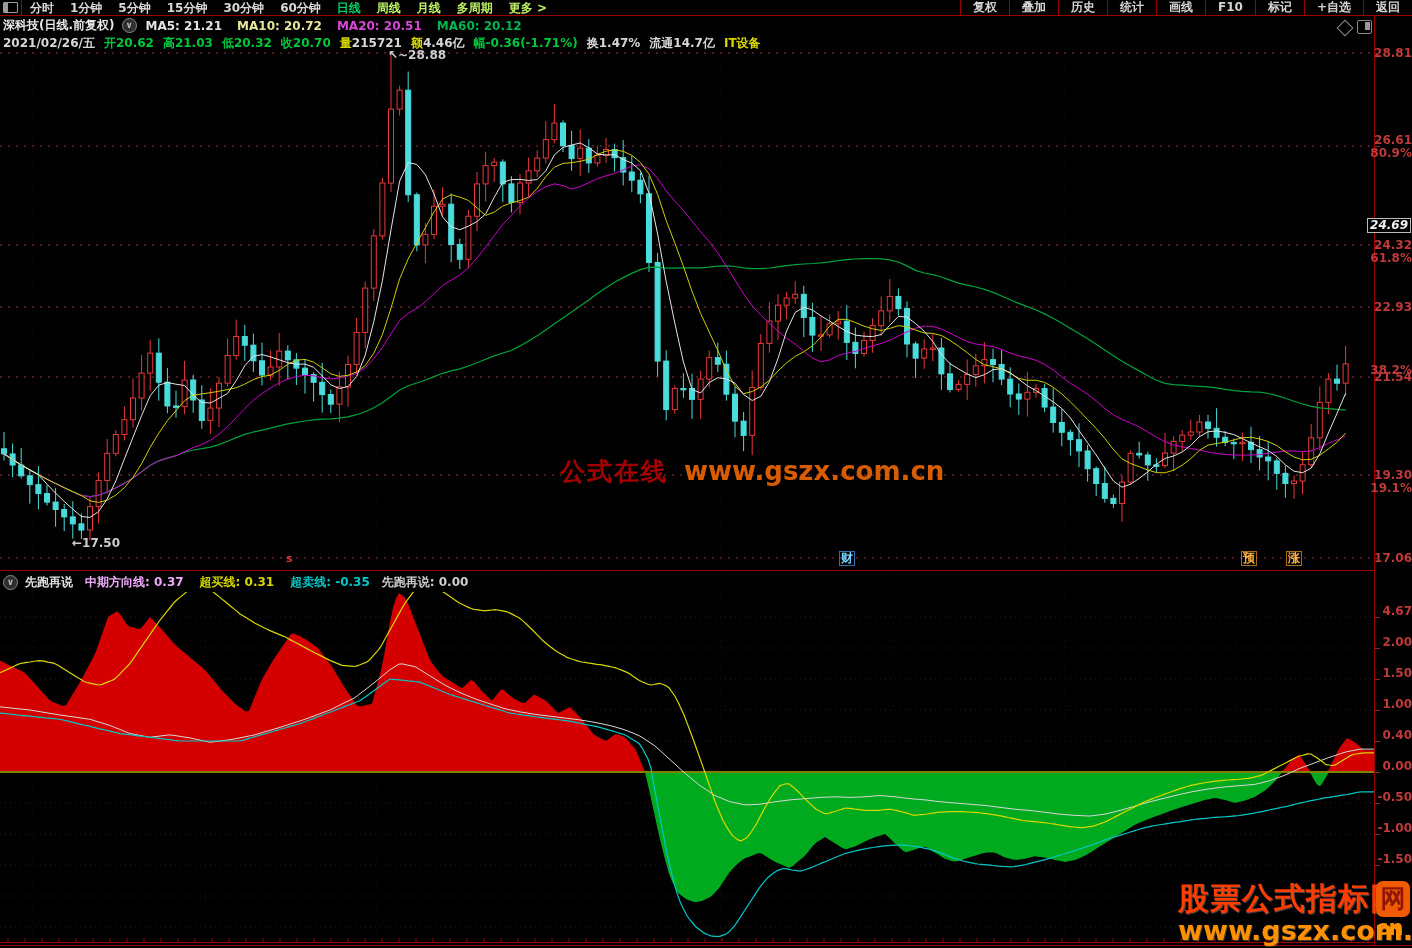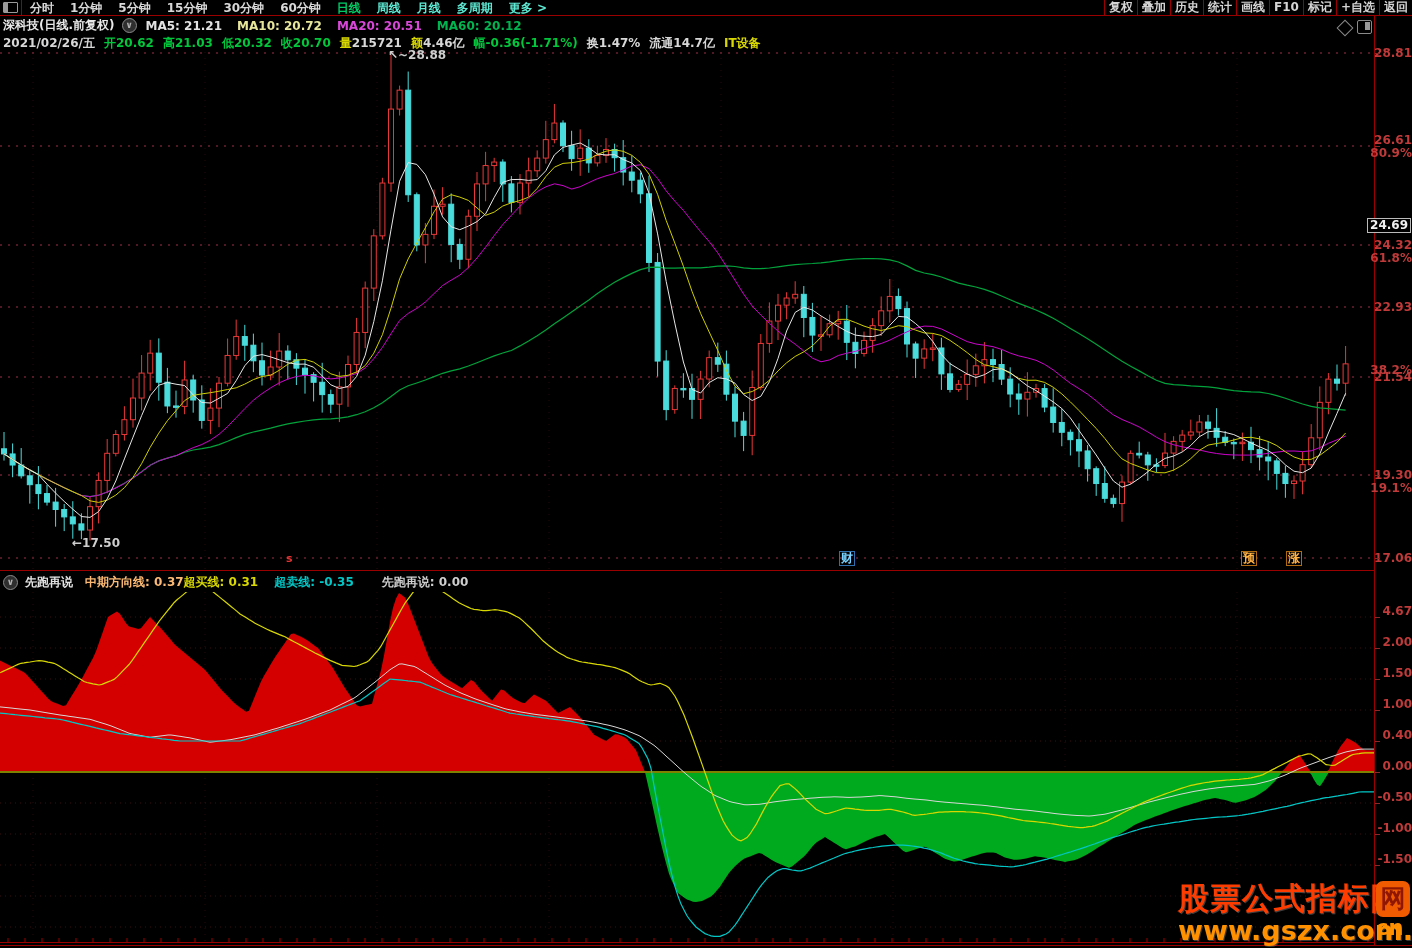--- a/index.html
+++ b/index.html
@@ -6,23 +6,23 @@
   .stage{position:relative;width:1412px;height:948px;background:#000;overflow:hidden;
          font-family:"DejaVu Sans",sans-serif;color:#d8d8d8;}
   
   .topbar{position:absolute;left:0;top:0;width:1412px;height:15px;border-bottom:1px solid #9b0000;
           display:flex;align-items:center;z-index:3;background:#000;}
   .win-btn{width:21px;height:15px;border-right:1px solid #9b0000;display:flex;align-items:center;justify-content:center;}
   .win-glyph{width:13px;height:9px;border:1px solid #9a9a9a;border-radius:1px;position:relative;}
   .win-glyph::before{content:"";position:absolute;left:0;top:0;width:4px;height:100%;background:#9a9a9a;}
   .mi{font-size:12px;font-weight:700;color:#d8d8d8;padding:0 8px;line-height:14px;white-space:nowrap;cursor:default;}
   .mi.sel{color:#00cc66;}
-  .mi.mag{color:#5eead4;}
+  .mi.mag{color:#bef264;}
   .rmenu{position:absolute;right:0;top:0;height:15px;display:flex;background:#000;}
-  .rmi{font-size:12px;font-weight:700;color:#d4d4d4;border-left:1px solid #9b0000;padding:0 4px;
+  .rmi{font-size:12px;font-weight:700;color:#d4d4d4;border-left:1px solid #9b0000;padding:0 12px;
        line-height:14px;white-space:nowrap;}
   
   .title-row{position:absolute;left:3px;top:18px;height:15px;display:flex;align-items:center;
              font-size:12px;font-weight:700;white-space:nowrap;z-index:3;}
   .t-stock{color:#e8e8e8;margin-right:7px;}
   .circ-icon{width:13px;height:13px;border:1px solid #8a8a8a;border-radius:50%;color:#b0b0b0;background:#2e2e2e;
              font-size:9px;line-height:12px;text-align:center;margin-right:9px;}
   .t-ma5{color:#e2e2e2;margin-right:15px;}
   .t-ma10{color:#e6e69c;margin-right:15px;}
   .t-ma20{color:#d848d8;margin-right:15px;}
@@ -33,29 +33,29 @@
   .ig{color:#00c83c;margin-right:9px;}
   .iy{color:#d8d800;}
   .inum{color:#d8d8d8;margin-right:9px;}
   .sep{position:absolute;left:0;width:1374px;height:1px;background:#9b0000;z-index:2;}
   #sep-mid{top:570px;}
   #sep-bot{left:0;top:945px;width:1412px;}
   
   .ind-head{position:absolute;left:3px;top:574px;height:16px;display:flex;align-items:center;
             font-size:12px;font-weight:700;white-space:nowrap;z-index:3;}
   .ih-name{color:#e2e2e2;margin:0 12px 0 7px;font-family:Liberation Mono, monospace;}
-  .ih-mid{color:#fdba74;margin-right:0;}
+  .ih-mid{color:#f0abfc;margin-right:16px;}
   .ih-ob{color:#d8d800;margin-right:16px;}
-  .ih-os{color:#00c8c8;margin-right:28px;}
+  .ih-os{color:#00c8c8;margin-right:12px;}
   .ih-sig{color:#cfcfcf;}
   
   #axis-col{position:absolute;left:1374px;top:16px;width:38px;height:930px;border-left:1px solid #9b0000;
             background:#000;z-index:2;}
   .ax{position:absolute;right:1px;font-size:12px;font-weight:700;color:#c03a3a;line-height:13px;white-space:nowrap;}
-  .ax.white{color:#f0f0f0;border:1px solid #bbb;background:#000;padding:0 2px;right:2px;}
+  .ax.white{color:#f0f0f0;border:1px solid #bbb;background:#000;padding:0 2px;right:2px;font-style:italic;}
   .tick{position:absolute;left:0;width:5px;height:1px;background:#8a2a2a;}
   
   .ann{position:absolute;color:#cfcfcf;font-size:12px;font-weight:700;z-index:4;white-space:nowrap;}
   .mk{position:absolute;font-size:12px;font-weight:700;line-height:13px;z-index:4;}
   .mk.cyan{color:#7ad4ff;border:1px solid #2f6fae;padding:0 1px;}
   .mk.orange{color:#ffb347;border:1px solid #b06a10;padding:0 1px;}
   .mk.red-s{color:#e23333;font-size:11px;}
   .wm-c{position:absolute;left:560px;top:455px;display:flex;align-items:baseline;gap:16px;z-index:5;}
   .wm-c .cn{font-size:25px;font-weight:700;color:#a40000;letter-spacing:2px;}
   .wm-c .url{font-size:26px;font-weight:700;color:#d85c00;}
@@ -467,20 +467,24 @@
       </g>
       <polyline points="4.0,401.9 12.6,407.5 21.2,412.9 29.8,417.9 38.4,422.6 47.0,427.2 55.6,431.5 64.2,435.7 72.8,439.7 81.4,443.5 90.0,444.6 98.6,443.2 107.2,440.0 115.8,435.9 124.4,431.3 133.0,426.0 141.6,419.8 150.2,413.2 158.8,408.9 167.4,406.1 176.0,403.7 184.6,400.2 193.2,398.0 201.8,396.7 210.4,395.1 219.0,392.6 227.6,389.3 236.2,385.6 244.8,382.4 253.4,380.0 262.0,378.1 270.6,376.1 279.2,373.8 287.8,371.9 296.4,370.3 305.0,369.0 313.6,367.9 322.2,367.2 330.8,366.9 339.4,366.1 348.0,364.8 356.6,362.7 365.2,359.8 373.8,355.8 382.4,350.8 391.0,344.4 399.6,337.9 408.2,333.8 416.8,331.0 425.4,328.0 434.0,324.6 442.6,321.3 451.2,318.8 459.8,316.8 468.4,314.0 477.0,310.7 485.6,307.3 494.2,303.9 502.8,301.0 511.4,298.5 520.0,293.9 528.6,289.0 537.2,283.7 545.8,278.0 554.4,271.8 563.0,265.9 571.6,260.0 580.2,253.9 588.8,247.9 597.4,241.6 606.0,235.7 614.6,230.3 623.2,225.6 631.8,221.4 640.4,217.6 649.0,215.3 657.6,215.1 666.2,216.1 674.8,216.2 683.4,215.9 692.0,215.8 700.6,215.8 709.2,215.1 717.8,214.1 726.4,213.9 735.0,214.5 743.6,215.9 752.2,216.7 760.8,216.7 769.4,216.0 778.0,214.8 786.6,213.7 795.2,212.7 803.8,212.0 812.4,211.5 821.0,210.8 829.6,209.9 838.2,208.6 846.8,207.6 855.4,207.0 864.0,206.6 872.6,206.5 881.2,206.9 889.8,207.9 898.4,210.0 907.0,213.9 915.6,218.4 924.2,221.0 932.8,222.7 941.4,225.0 950.0,228.1 958.6,231.1 967.2,233.2 975.8,235.0 984.4,237.4 993.0,240.4 1001.6,244.0 1010.2,247.8 1018.8,251.4 1027.4,254.6 1036.0,258.0 1044.6,261.9 1053.2,266.3 1061.8,271.2 1070.4,276.5 1079.0,281.6 1087.6,286.8 1096.2,292.3 1104.8,297.9 1113.4,303.7 1122.0,309.3 1130.6,314.2 1139.2,318.9 1147.8,323.7 1156.4,328.2 1165.0,331.4 1173.6,332.7 1182.2,333.1 1190.8,333.9 1199.4,334.4 1208.0,334.9 1216.6,335.9 1225.2,337.3 1233.8,338.6 1242.4,339.4 1251.0,339.9 1259.6,340.2 1268.2,341.5 1276.8,343.6 1285.4,346.3 1294.0,349.3 1302.6,352.0 1311.2,354.4 1319.8,355.8 1328.4,356.6 1337.0,357.4 1345.6,358.1" fill="none" stroke="#00a33c" stroke-width="1.2"></polyline>
       <polyline points="4.0,401.9 12.6,407.5 21.2,412.9 29.8,417.9 38.4,422.6 47.0,427.2 55.6,431.5 64.2,435.7 72.8,439.7 81.4,443.5 90.0,444.6 98.6,443.2 107.2,440.0 115.8,435.9 124.4,431.3 133.0,426.0 141.6,419.8 150.2,413.2 158.8,408.9 167.4,406.1 176.0,403.7 184.6,399.5 193.2,395.7 201.8,392.5 210.4,388.2 219.0,382.3 227.6,374.6 236.2,365.6 244.8,356.6 253.4,348.2 262.0,341.6 270.6,335.9 279.2,330.8 287.8,327.1 296.4,324.5 305.0,323.3 313.6,323.8 322.2,325.8 330.8,326.9 339.4,326.0 348.0,323.9 356.6,321.5 365.2,315.9 373.8,306.7 382.4,295.4 391.0,281.7 399.6,268.5 408.2,261.4 416.8,256.4 425.4,250.0 434.0,241.6 442.6,233.5 451.2,228.1 459.8,223.1 468.4,215.5 477.0,206.0 485.6,195.1 494.2,183.5 502.8,172.5 511.4,163.3 520.0,154.2 528.6,146.1 537.2,139.6 545.8,134.8 554.4,131.8 563.0,133.6 571.6,137.1 580.2,134.7 588.8,130.6 597.4,126.7 606.0,123.8 614.6,121.5 623.2,117.9 631.8,113.9 640.4,112.8 649.0,116.7 657.6,126.5 666.2,138.9 674.8,149.1 683.4,158.4 692.0,169.2 700.6,179.7 709.2,189.6 717.8,200.9 726.4,214.4 735.0,228.2 743.6,242.0 752.2,254.0 760.8,263.0 769.4,271.3 778.0,279.1 786.6,286.1 795.2,292.2 803.8,299.1 812.4,306.1 821.0,309.8 829.6,307.9 838.2,303.5 846.8,301.2 855.4,299.4 864.0,296.5 872.6,293.8 881.2,291.5 889.8,288.1 898.4,283.8 907.0,279.9 915.6,276.1 924.2,274.1 932.8,274.4 941.4,277.0 950.0,281.2 958.6,285.5 967.2,289.6 975.8,292.0 984.4,293.2 993.0,294.7 1001.6,297.4 1010.2,301.1 1018.8,303.9 1027.4,305.9 1036.0,308.3 1044.6,312.4 1053.2,317.9 1061.8,324.7 1070.4,331.3 1079.0,336.6 1087.6,342.2 1096.2,348.9 1104.8,356.4 1113.4,362.9 1122.0,367.5 1130.6,371.0 1139.2,375.0 1147.8,379.9 1156.4,385.2 1165.0,389.7 1173.6,392.8 1182.2,394.8 1190.8,396.5 1199.4,398.0 1208.0,400.0 1216.6,401.5 1225.2,402.5 1233.8,403.0 1242.4,403.1 1251.0,403.1 1259.6,402.5 1268.2,401.3 1276.8,400.1 1285.4,399.1 1294.0,399.0 1302.6,399.6 1311.2,398.8 1319.8,395.6 1328.4,391.3 1337.0,387.8 1345.6,383.9" fill="none" stroke="#cc00cc" stroke-width="1"></polyline>
       <polyline points="4.0,401.9 12.6,407.5 21.2,412.9 29.8,417.9 38.4,422.6 47.0,427.2 55.6,431.5 64.2,435.7 72.8,439.7 81.4,443.5 90.0,448.8 98.6,450.4 107.2,448.1 115.8,443.1 124.4,435.7 133.0,425.3 141.6,411.7 150.2,395.3 158.8,381.1 167.4,368.7 176.0,358.7 184.6,348.6 193.2,343.3 201.8,341.9 210.4,340.7 219.0,339.2 227.6,337.5 236.2,335.8 244.8,332.1 253.4,327.6 262.0,324.5 270.6,323.2 279.2,318.3 287.8,312.2 296.4,308.2 305.0,307.4 313.6,310.1 322.2,315.9 330.8,321.8 339.4,324.4 348.0,323.3 356.6,319.9 365.2,313.6 373.8,301.2 382.4,282.7 391.0,256.1 399.6,226.9 408.2,206.9 416.8,191.0 425.4,175.7 434.0,159.9 442.6,147.1 451.2,142.7 459.8,145.1 468.4,148.4 477.0,155.9 485.6,163.4 494.2,160.1 502.8,154.0 511.4,150.8 520.0,148.5 528.6,145.2 537.2,136.5 545.8,124.6 554.4,115.2 563.0,111.4 571.6,110.7 580.2,109.3 588.8,107.2 597.4,102.5 606.0,99.2 614.6,97.9 623.2,99.3 631.8,103.3 640.4,110.4 649.0,122.1 657.6,142.3 666.2,168.5 674.8,191.0 683.4,214.3 692.0,239.3 700.6,261.4 709.2,280.0 717.8,298.4 726.4,318.4 735.0,334.3 743.6,341.7 752.2,339.5 760.8,335.0 769.4,328.3 778.0,318.9 786.6,310.8 795.2,304.4 803.8,299.8 812.4,293.9 821.0,285.2 829.6,274.1 838.2,267.4 846.8,267.3 855.4,270.5 864.0,274.1 872.6,276.8 881.2,278.5 889.8,276.4 898.4,273.7 907.0,274.7 915.6,278.1 924.2,280.9 932.8,281.4 941.4,283.5 950.0,288.4 958.6,294.3 967.2,300.6 975.8,307.5 984.4,312.7 993.0,314.7 1001.6,316.8 1010.2,321.3 1018.8,326.4 1027.4,328.3 1036.0,328.2 1044.6,330.4 1053.2,335.2 1061.8,341.9 1070.4,349.9 1079.0,358.5 1087.6,367.5 1096.2,376.5 1104.8,386.4 1113.4,397.5 1122.0,406.9 1130.6,411.5 1139.2,414.7 1147.8,418.0 1156.4,420.6 1165.0,420.8 1173.6,418.1 1182.2,413.2 1190.8,406.6 1199.4,398.4 1208.0,393.1 1216.6,391.5 1225.2,390.2 1233.8,388.0 1242.4,385.7 1251.0,385.3 1259.6,386.9 1268.2,389.5 1276.8,393.6 1285.4,399.8 1294.0,405.0 1302.6,407.8 1311.2,407.3 1319.8,403.3 1328.4,396.9 1337.0,390.3 1345.6,381.0" fill="none" stroke="#cfcf00" stroke-width="1"></polyline>
       <polyline points="4.0,401.9 12.6,407.5 21.2,412.9 29.8,417.9 38.4,422.6 47.0,432.2 55.6,441.1 64.2,449.4 72.8,457.2 81.4,464.5 90.0,465.4 98.6,459.6 107.2,446.9 115.8,429.0 124.4,406.9 133.0,385.2 141.6,363.7 150.2,343.7 158.8,333.2 167.4,330.5 176.0,332.2 184.6,333.5 193.2,342.9 201.8,350.5 210.4,351.0 219.0,346.3 227.6,341.4 236.2,328.7 244.8,313.7 253.4,304.2 262.0,302.6 270.6,304.9 279.2,307.8 287.8,310.7 296.4,312.2 305.0,312.1 313.6,315.2 322.2,323.9 330.8,332.8 339.4,336.5 348.0,334.5 356.6,324.5 365.2,303.2 373.8,269.6 382.4,228.8 391.0,177.7 399.6,129.2 408.2,110.6 416.8,112.4 425.4,122.7 434.0,142.1 442.6,164.9 451.2,174.8 459.8,177.7 468.4,174.1 477.0,169.6 485.6,161.9 494.2,145.4 502.8,130.3 511.4,127.6 520.0,127.4 528.6,128.4 537.2,127.6 545.8,118.8 554.4,102.9 563.0,95.4 571.6,93.0 580.2,91.0 588.8,95.7 597.4,102.1 606.0,102.9 614.6,102.7 623.2,107.5 631.8,111.0 640.4,118.6 649.0,141.2 657.6,181.9 666.2,229.4 674.8,271.1 683.4,310.0 692.0,337.4 700.6,341.0 709.2,330.6 717.8,325.7 726.4,326.9 735.0,331.2 743.6,342.5 752.2,348.5 760.8,344.3 769.4,329.7 778.0,306.5 786.6,279.0 795.2,260.4 803.8,255.2 812.4,258.0 821.0,263.9 829.6,269.1 838.2,274.5 846.8,279.4 855.4,283.1 864.0,284.2 872.6,284.6 881.2,282.5 889.8,273.3 898.4,264.4 907.0,265.1 915.6,271.6 924.2,279.2 932.8,289.5 941.4,302.6 950.0,311.7 958.6,316.9 967.2,322.0 975.8,325.6 984.4,322.7 993.0,317.7 1001.6,316.7 1010.2,320.6 1018.8,327.3 1027.4,333.8 1036.0,338.6 1044.6,344.2 1053.2,349.9 1061.8,356.5 1070.4,366.0 1079.0,378.5 1087.6,390.8 1096.2,403.0 1104.8,416.2 1113.4,429.0 1122.0,435.2 1130.6,432.2 1139.2,426.4 1147.8,419.8 1156.4,412.2 1165.0,406.4 1173.6,404.0 1182.2,400.0 1190.8,393.4 1199.4,384.7 1208.0,379.8 1216.6,378.9 1225.2,380.4 1233.8,382.6 1242.4,386.6 1251.0,390.9 1259.6,394.8 1268.2,398.5 1276.8,404.6 1285.4,412.9 1294.0,419.2 1302.6,420.7 1311.2,416.1 1319.8,401.9 1328.4,381.0 1337.0,361.4 1345.6,341.3" fill="none" stroke="#e6e6e6" stroke-width="1"></polyline>
     </svg>
 
   <div class="ann" style="left:388px;top:48px;"><span>↖</span><span>~28.88</span></div>
   <div class="ann" style="left:72px;top:536px;text-align:center;">←17.50</div>
 
+  <div class="wm-c">
+    <span class="cn">公式在线</span>
+    <span class="url">www.gszx.com.cn</span>
+  </div>
 
   <div class="sep" id="sep-mid"></div>
 
   <div class="ind-head">
     <span class="circ-icon" style="margin-right:0;">∨</span>
     <span class="ih-name">先跑再说</span>
     <span class="ih-mid">中期方向线: 0.37</span>
     <span class="ih-ob">超买线: 0.31</span>
     <span class="ih-os">超卖线: -0.35</span>
     <span class="ih-sig">先跑再说: 0.00</span>

